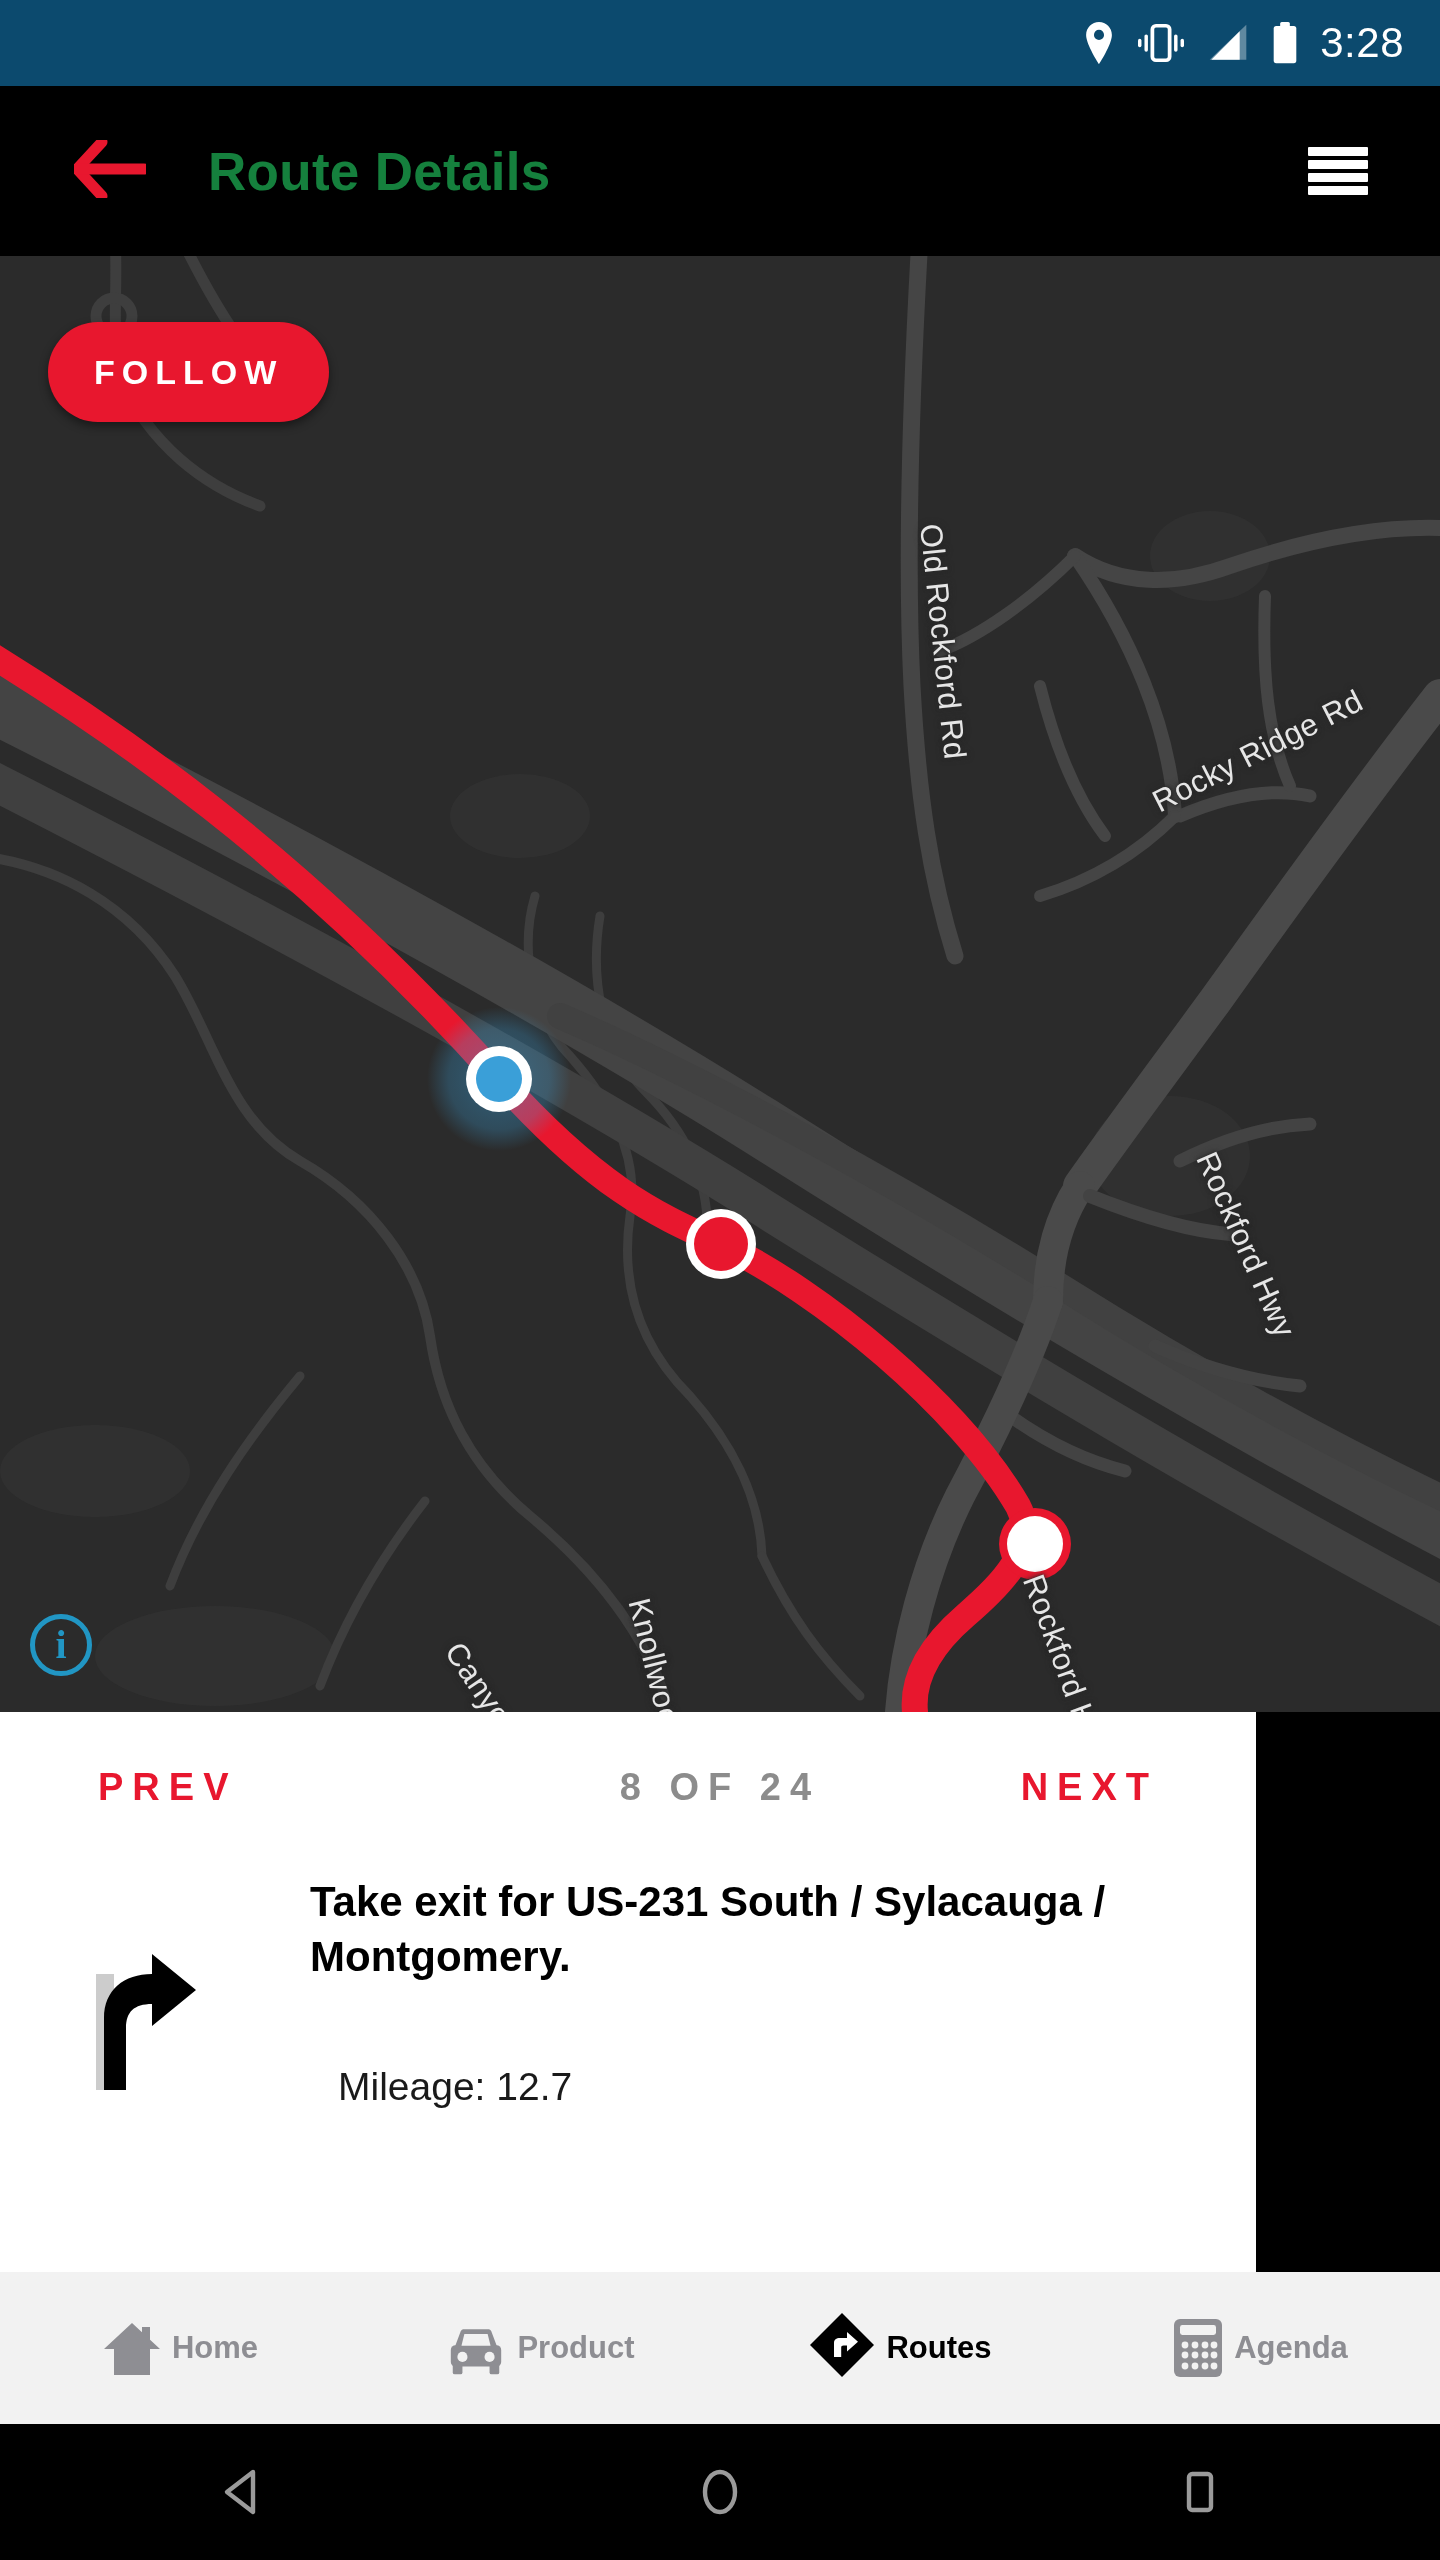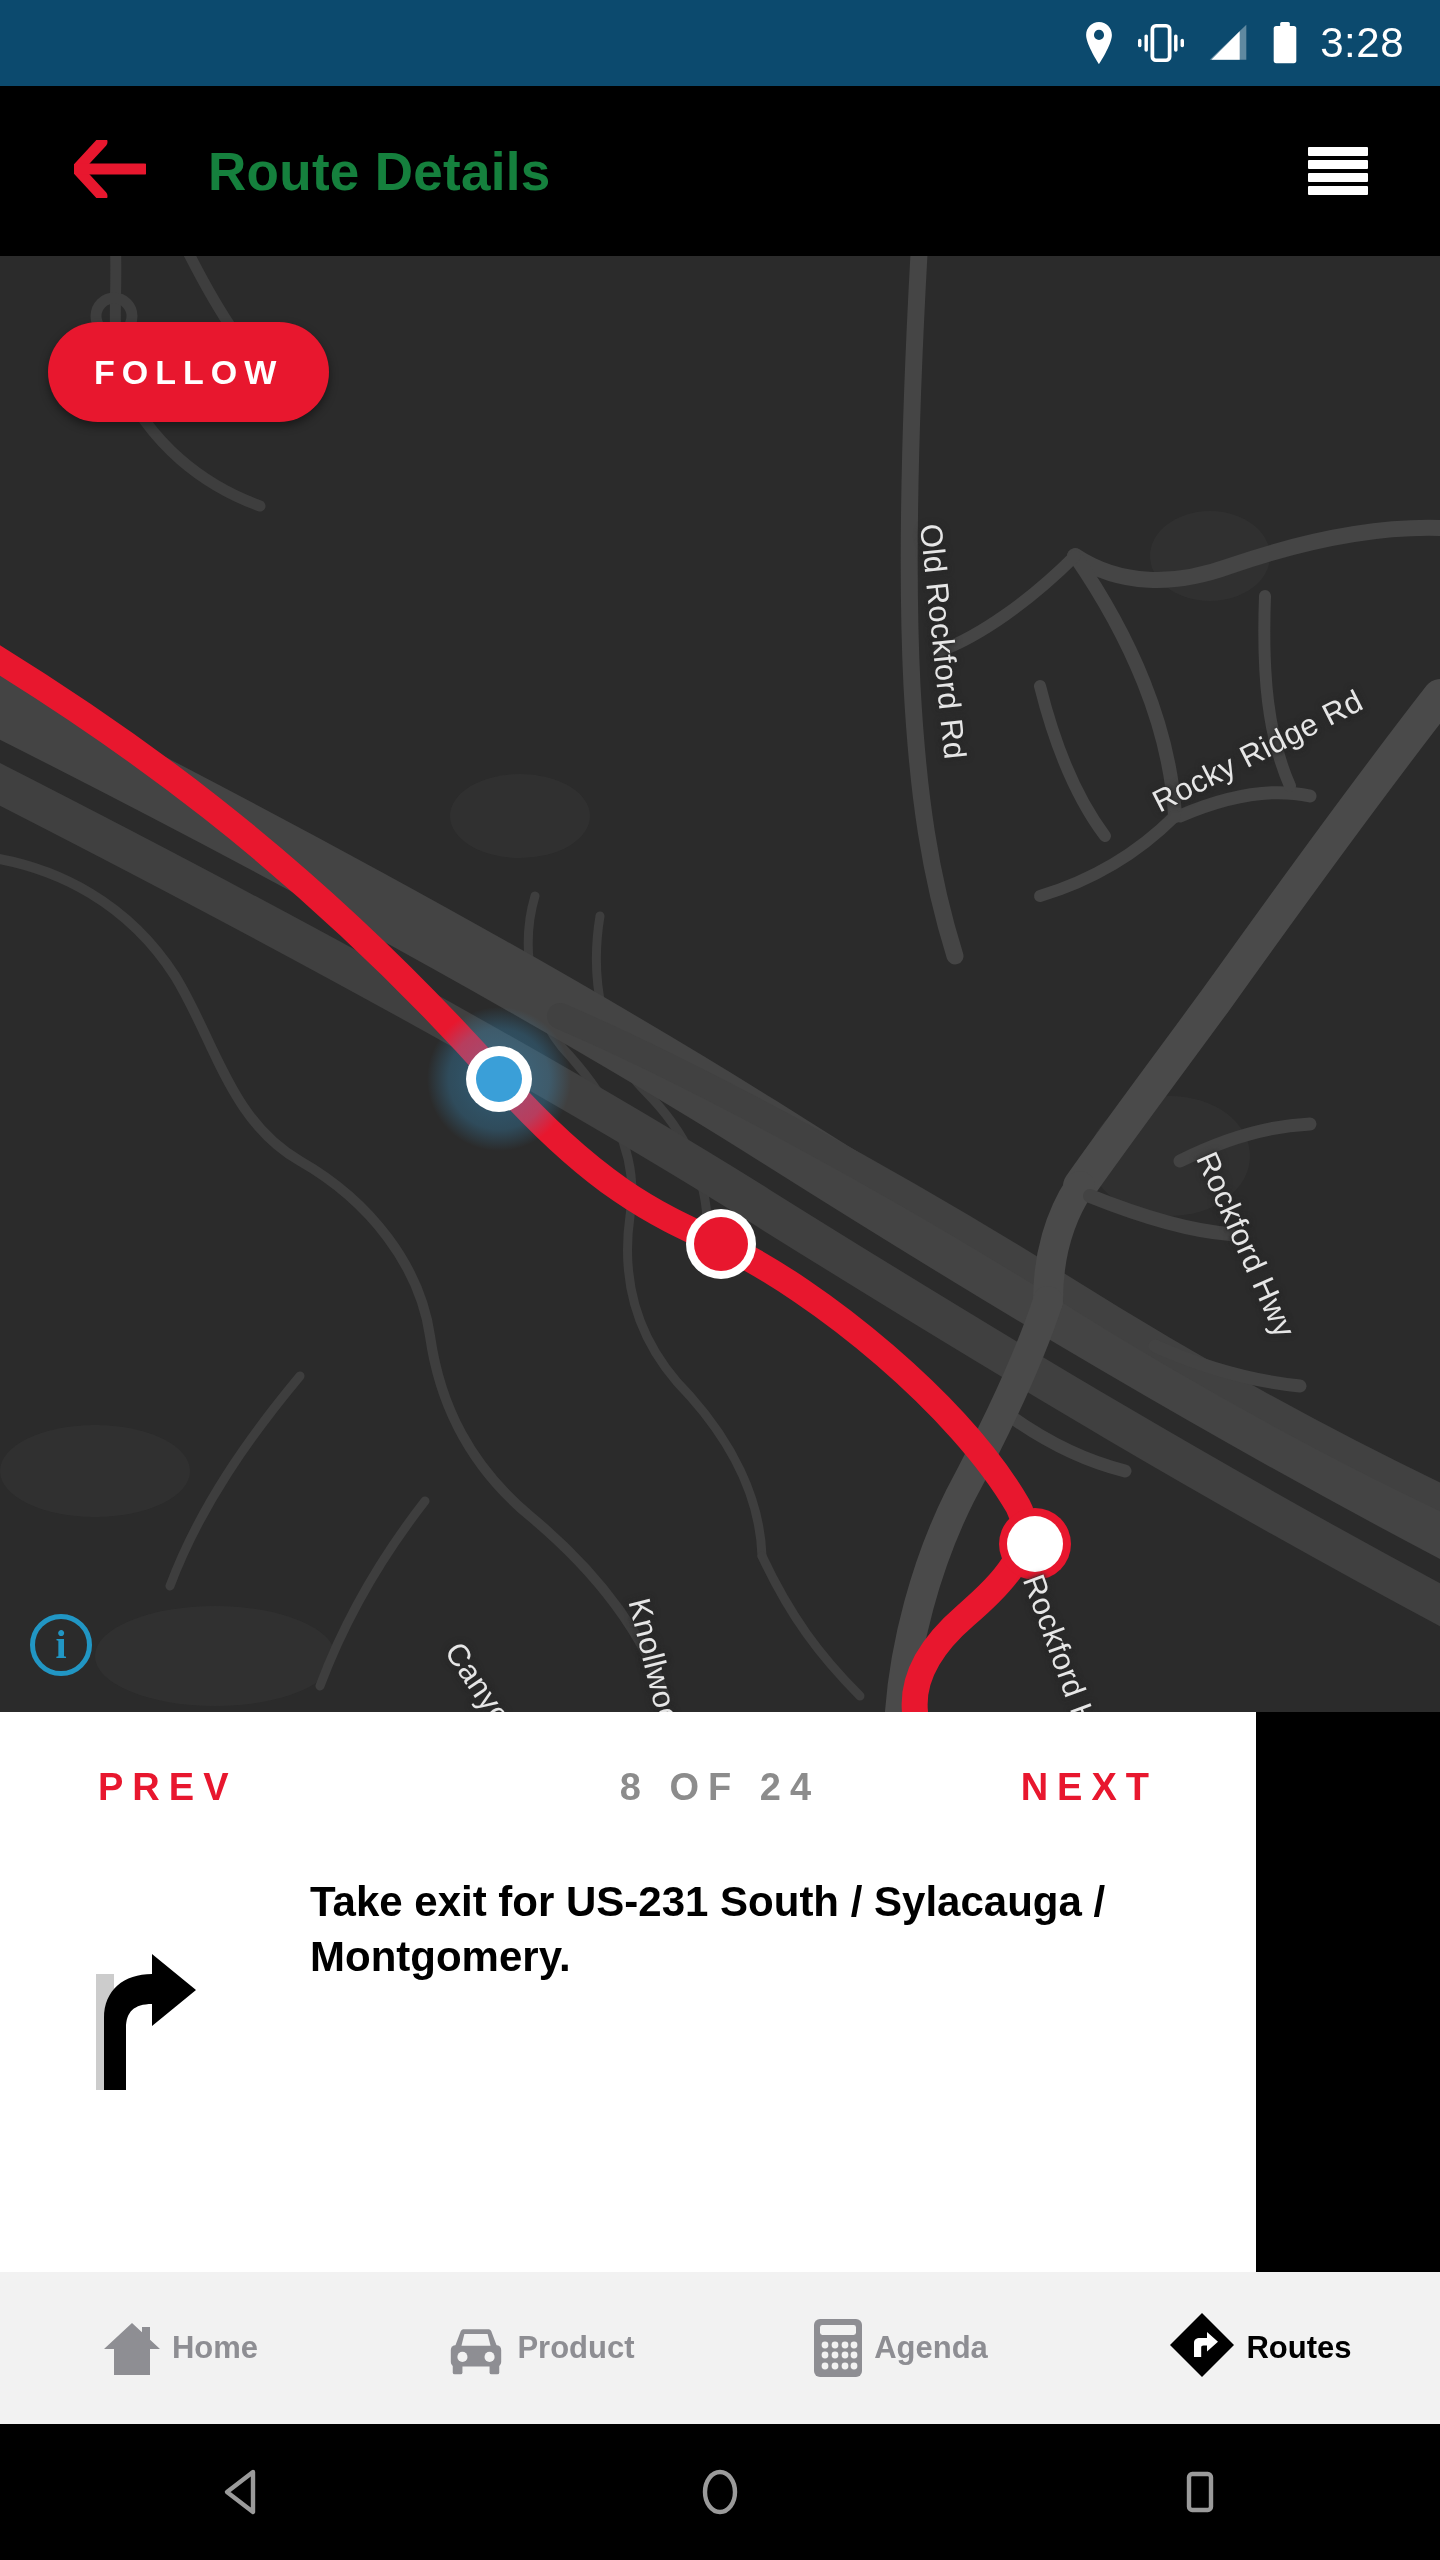--- a/index.html
+++ b/index.html
@@ -233,20 +233,21 @@
 
     <div class="instr-row">
       <div class="turn-icon">
         <svg width="150" height="160" viewBox="0 0 75 80">
           <rect x="8" y="18" width="9" height="58" fill="#cccccc"></rect>
           <path d="M12 76 L12 40 C12 26 22 18 36 18 L36 8 L58 26 L36 44 L36 33 C27 33 23 37 23 45 L23 76 Z" fill="#000000"></path>
         </svg>
       </div>
       <div class="instr-text">
         <div class="instr-main">Take exit for US-231 South / Sylacauga / Montgomery.</div>
+        <div class="mileage">Mileage: 12.7</div>
       </div>
     </div>
   </div>
 
   <div class="tabbar">
 
     <div class="tab">
       <div class="tab-ico">
         <svg width="60" height="60" viewBox="0 0 30 30">
           <path d="M15 2 L29 15 L24 15 L24 28 L6 28 L6 15 L1 15 Z" fill="#8e8e93"></path>
@@ -262,20 +263,30 @@
           <path d="M5 10 L8 2 C8.4 1 9 .8 10 .8 L22 .8 C23 .8 23.6 1 24 2 L27 10 Z" fill="#8e8e93"></path>
           <rect x="3" y="9" width="26" height="11" rx="2.4" fill="#8e8e93"></rect>
           <rect x="4" y="19" width="5" height="5" rx="1" fill="#8e8e93"></rect>
           <rect x="23" y="19" width="5" height="5" rx="1" fill="#8e8e93"></rect>
           <circle cx="9" cy="15" r="2.6" fill="#f2f2f2"></circle>
           <circle cx="23" cy="15" r="2.6" fill="#f2f2f2"></circle>
           <path d="M8.5 9.3 L10 3.2 L22 3.2 L23.5 9.3 Z" fill="#f2f2f2"></path>
         </svg>
       </div>
       <div class="tab-label">Product</div>
+    </div>
+
+    <div class="tab active">
+      <div class="tab-ico">
+        <svg width="68" height="68" viewBox="0 0 34 34">
+          <path d="M17 1 L33 17 L17 33 L1 17 Z" fill="#000000"></path>
+          <path d="M13 23 L13 16 C13 14.3 14.1 13.5 16 13.5 L19.5 13.5 L19.5 10.5 L25 15.4 L19.5 20.3 L19.5 17.2 L17.8 17.2 C16.9 17.2 16.6 17.6 16.6 18.4 L16.6 23 Z" fill="#ffffff"></path>
+        </svg>
+      </div>
+      <div class="tab-label">Routes</div>
     </div>
 
     <div class="tab">
       <div class="tab-ico">
         <svg width="52" height="62" viewBox="0 0 26 31">
           <rect x="1" y="1" width="24" height="29" rx="3" fill="#8e8e93"></rect>
           <rect x="4" y="4" width="18" height="5" rx="1.2" fill="#f2f2f2"></rect>
           <g fill="#f2f2f2">
             <circle cx="6.5" cy="14" r="1.7"></circle>
               <circle cx="11.5" cy="14" r="1.7"></circle>
@@ -288,30 +299,20 @@
             <circle cx="6.5" cy="24.5" r="1.7"></circle>
               <circle cx="11.5" cy="24.5" r="1.7"></circle>
             <circle cx="16.5" cy="24.5" r="1.7"></circle>
               <circle cx="21" cy="24.5" r="1.7"></circle>
           </g>
         </svg>
       </div>
       <div class="tab-label">Agenda</div>
     </div>
 
-    <div class="tab active">
-      <div class="tab-ico">
-        <svg width="68" height="68" viewBox="0 0 34 34">
-          <path d="M17 1 L33 17 L17 33 L1 17 Z" fill="#000000"></path>
-          <path d="M13 23 L13 16 C13 14.3 14.1 13.5 16 13.5 L19.5 13.5 L19.5 10.5 L25 15.4 L19.5 20.3 L19.5 17.2 L17.8 17.2 C16.9 17.2 16.6 17.6 16.6 18.4 L16.6 23 Z" fill="#ffffff"></path>
-        </svg>
-      </div>
-      <div class="tab-label">Routes</div>
-    </div>
-
   </div>
 
   <div class="navbar">
     <div class="nav-key">
       <svg width="42" height="48" viewBox="0 0 21 24">
           <path d="M17 2 L4 12 L17 22 Z" fill="none" stroke="#9a9a9a" stroke-width="2.2" stroke-linejoin="round"></path>
         </svg>
     </div>
     <div class="nav-key">
       <svg width="48" height="48" viewBox="0 0 24 24">

